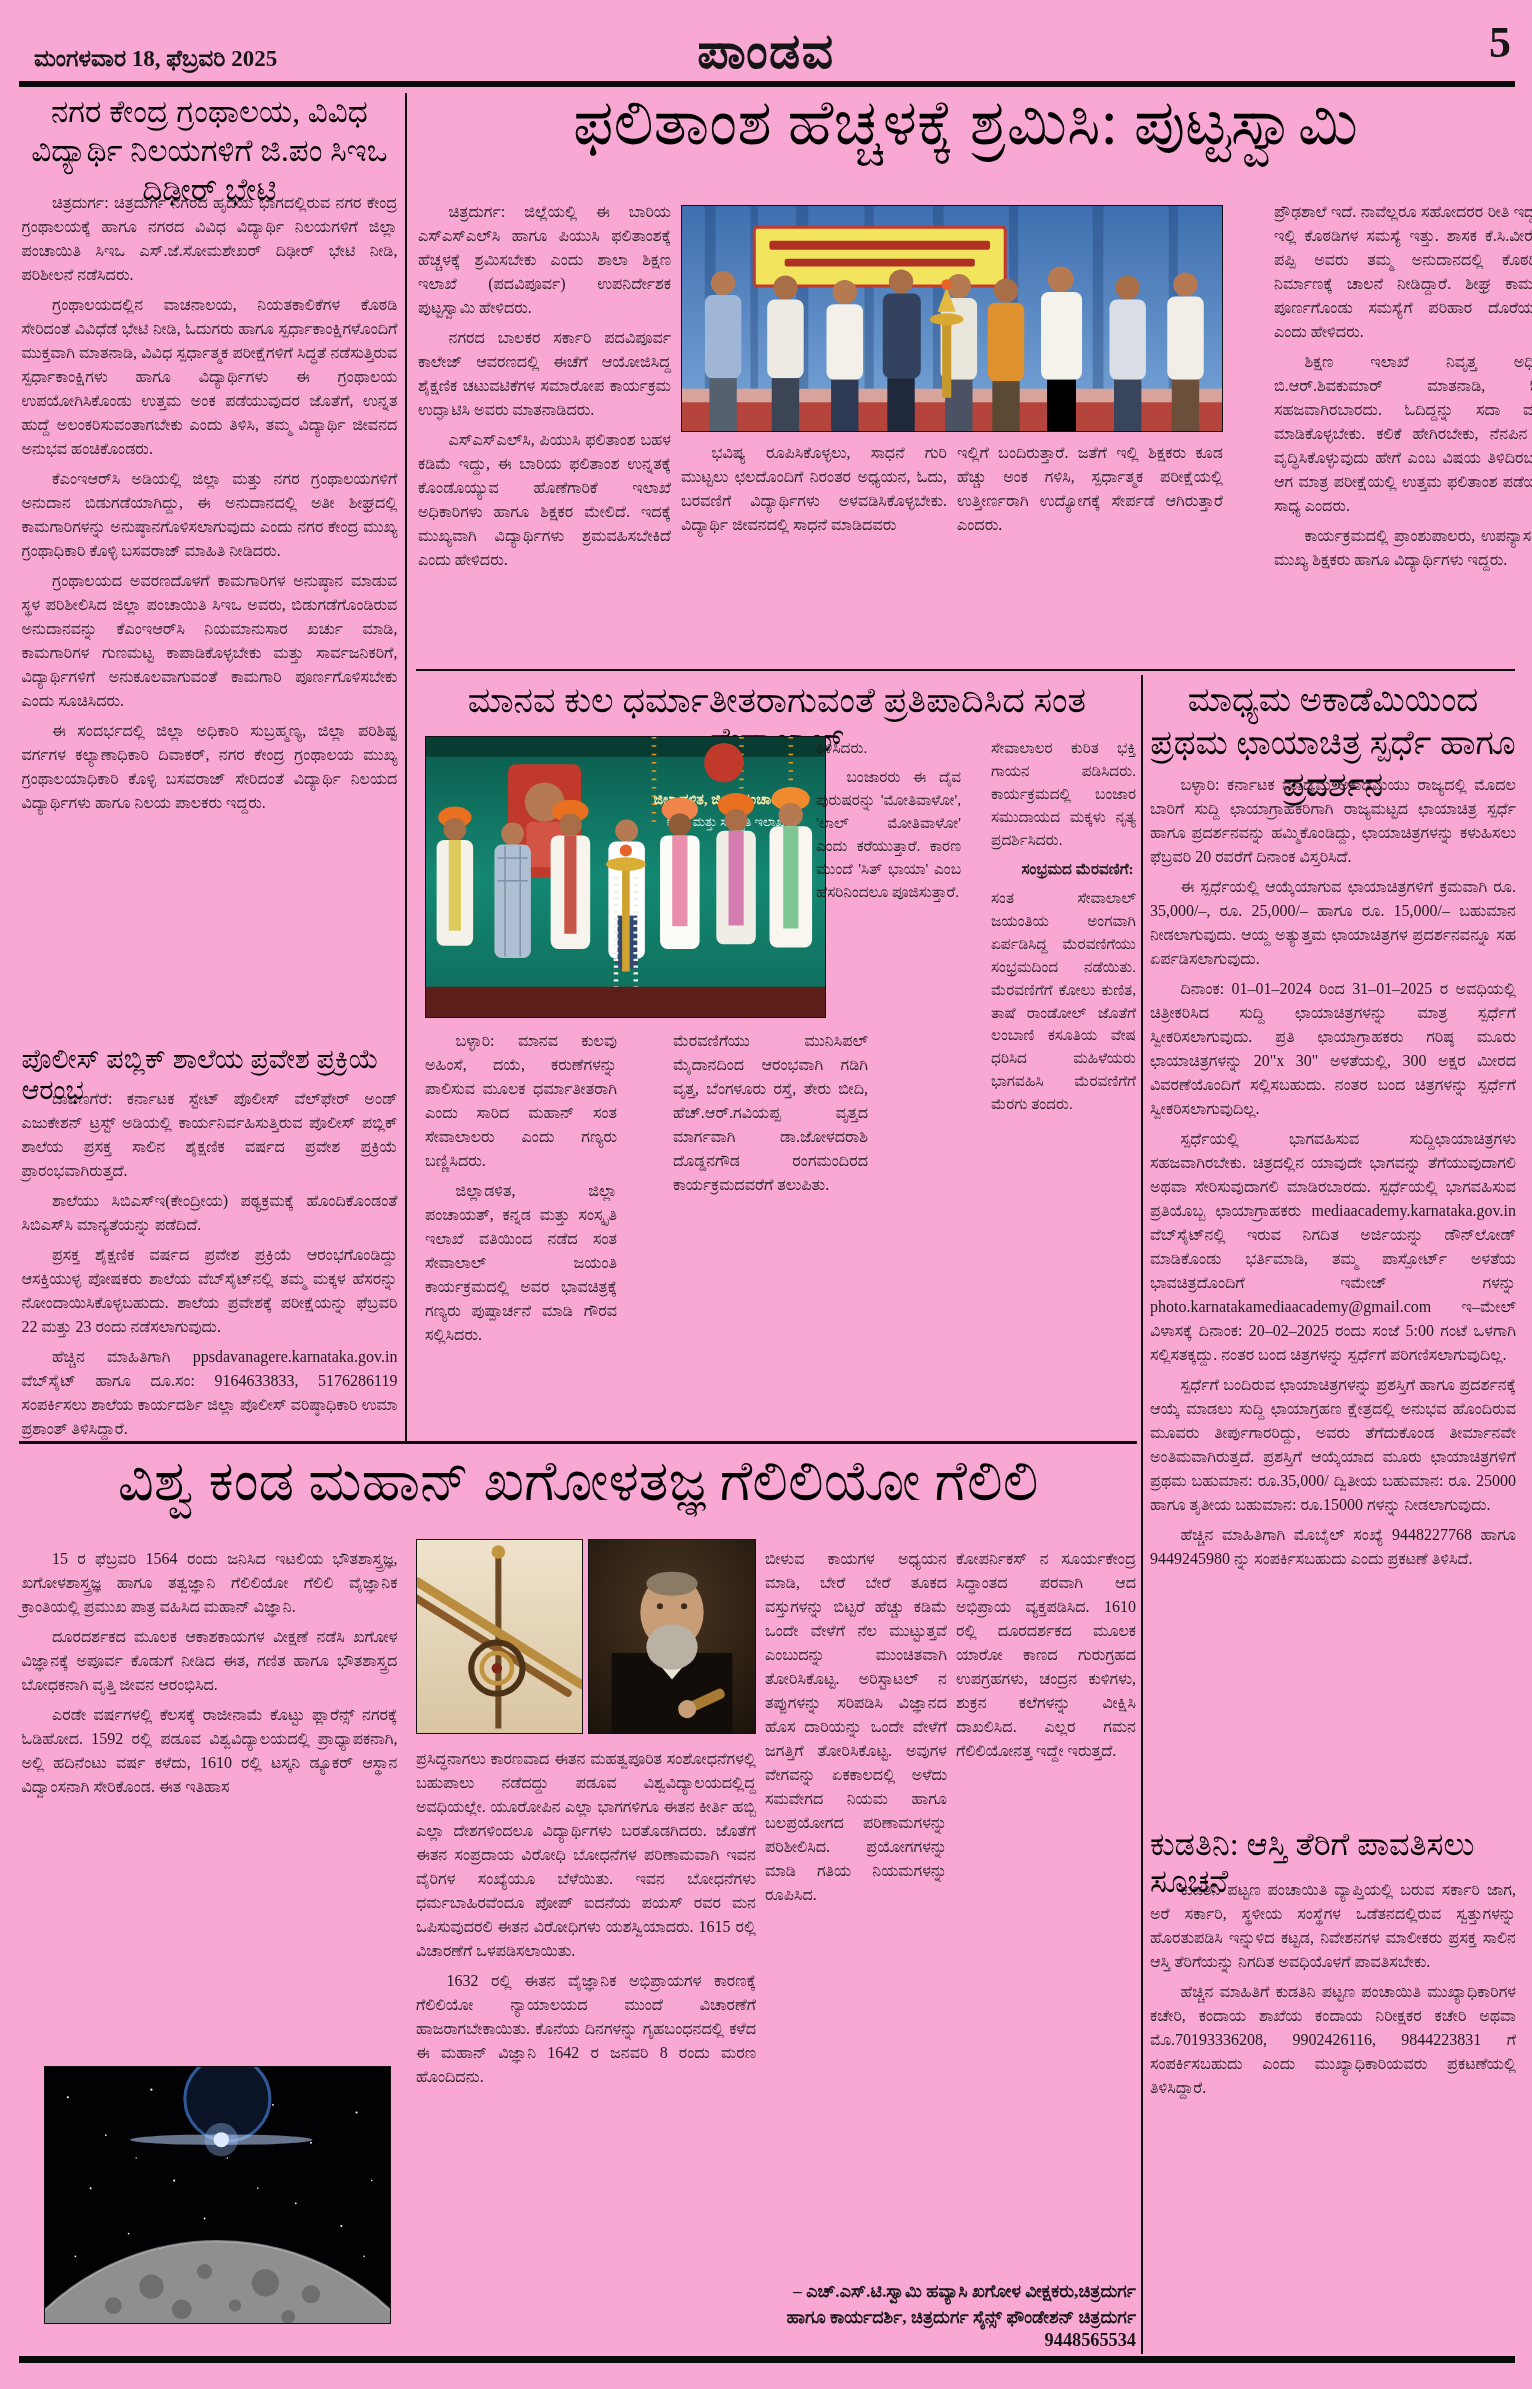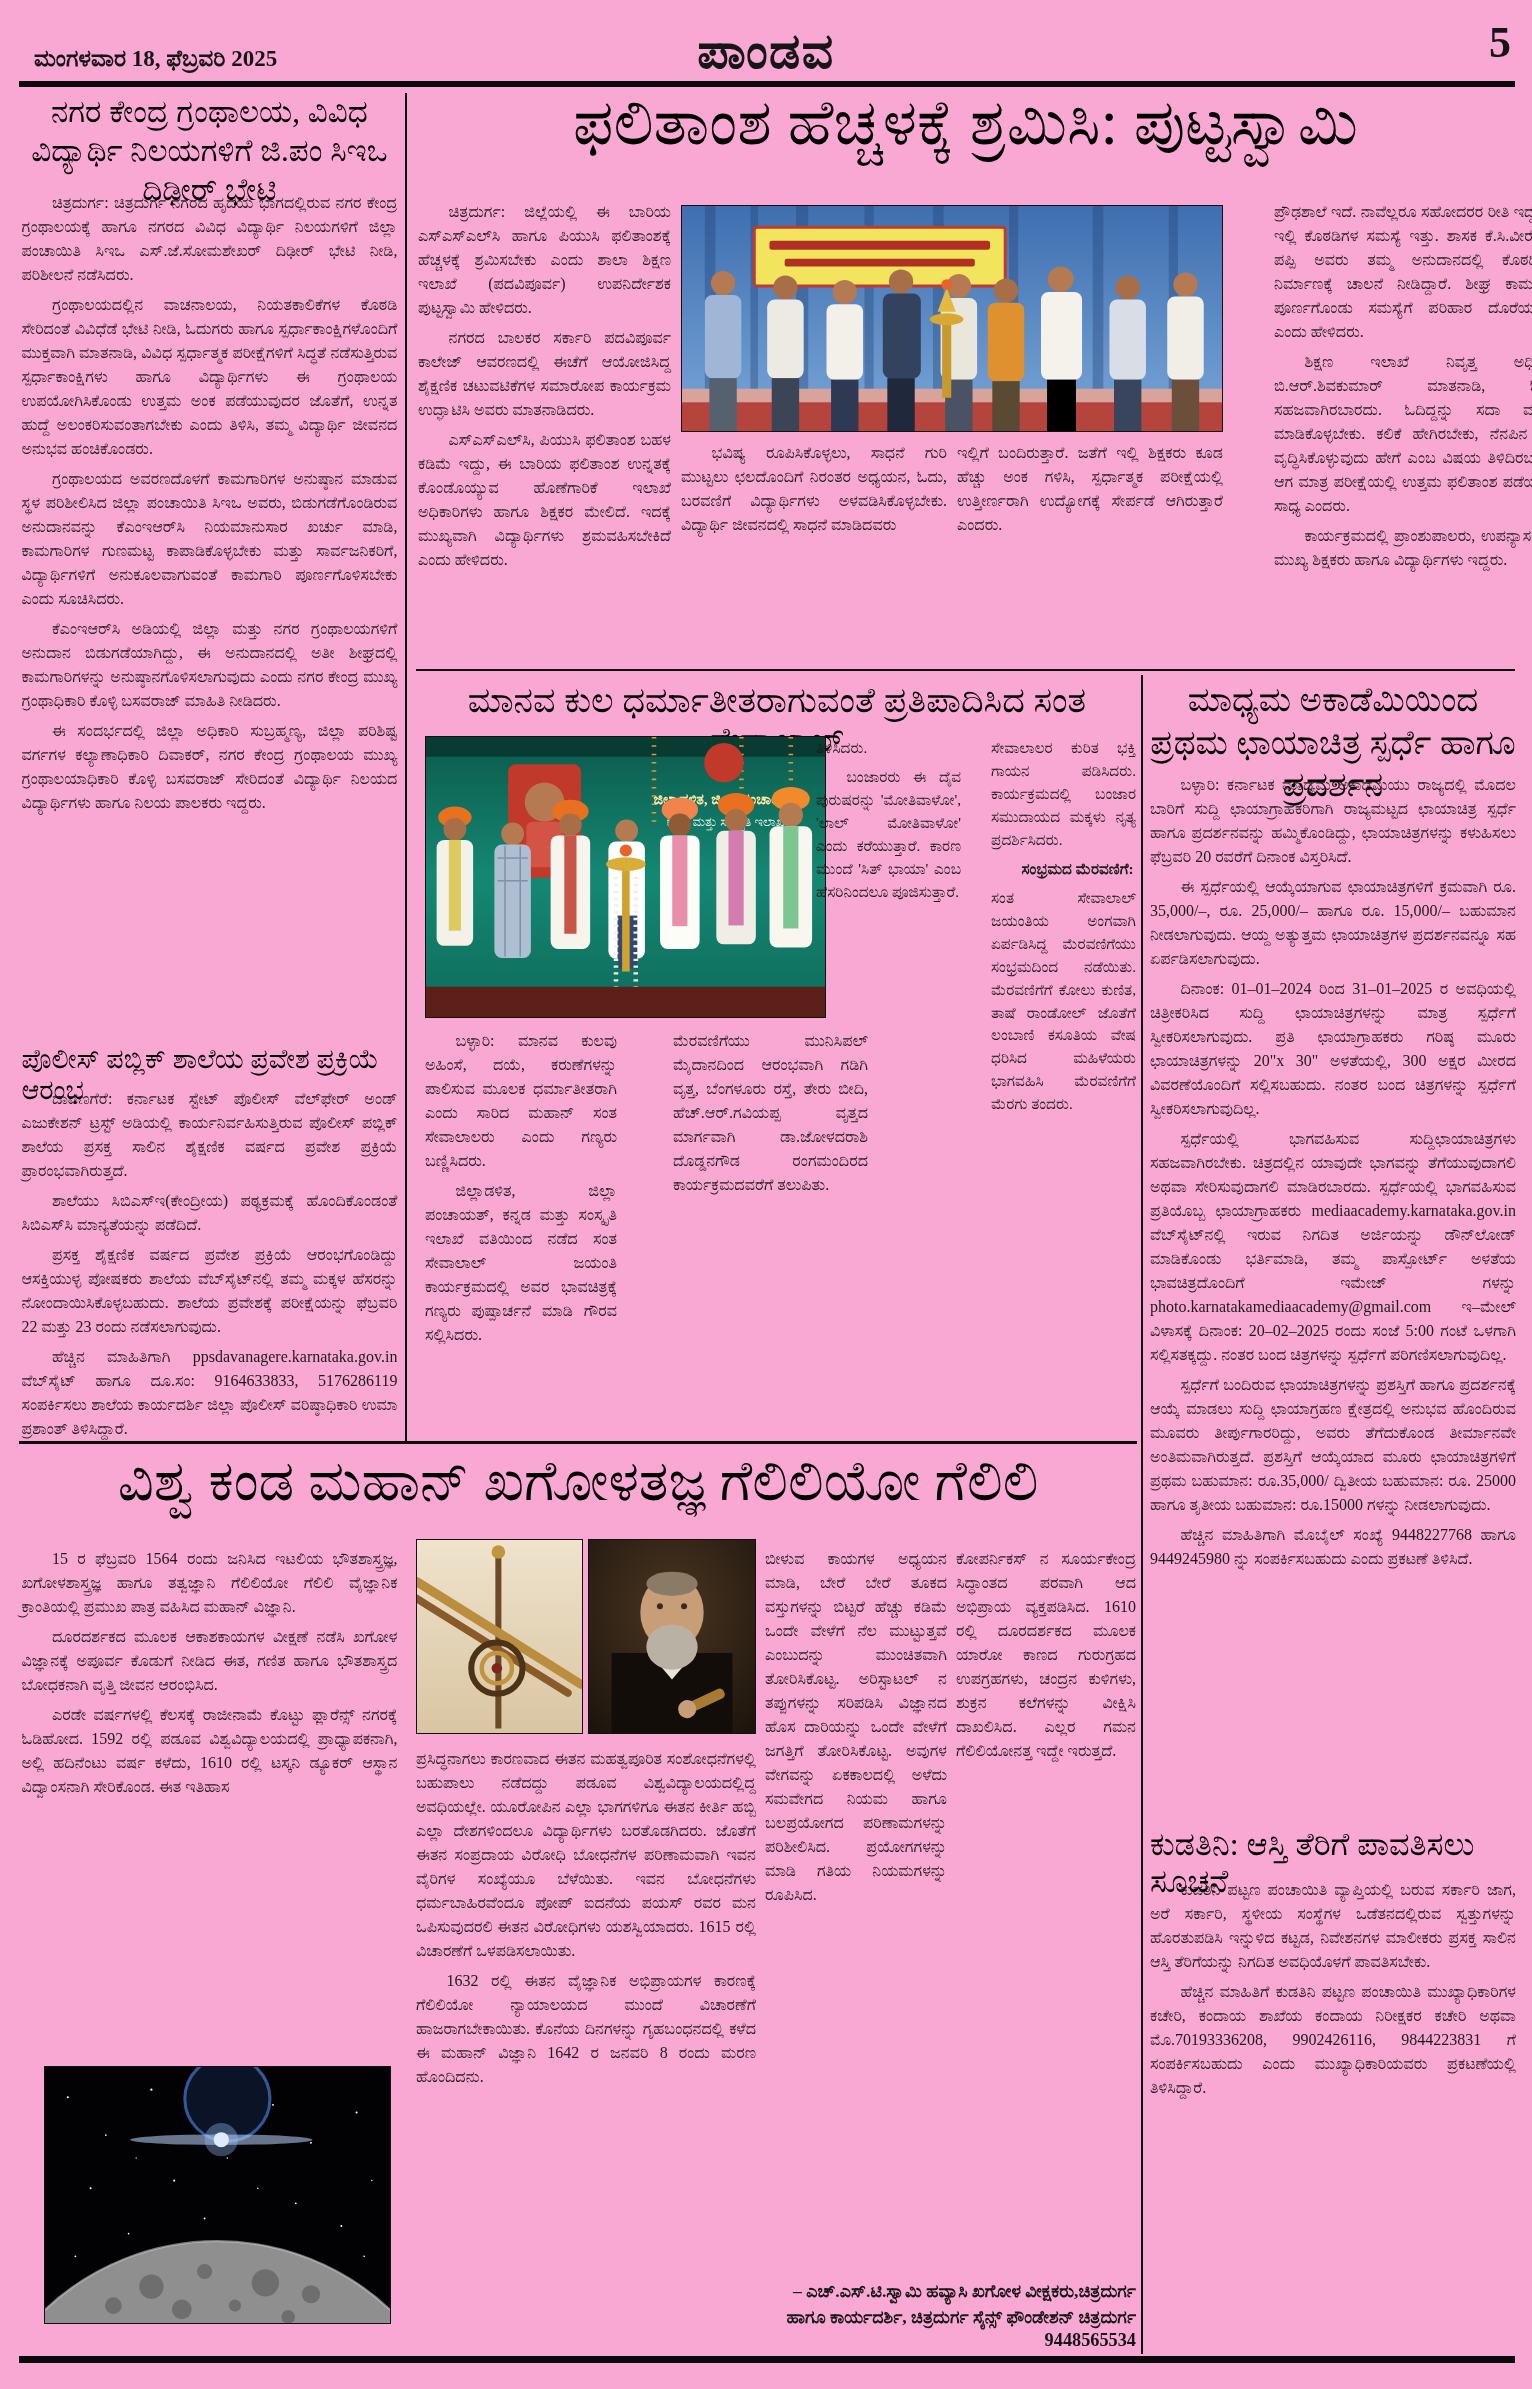--- a/index.html
+++ b/index.html
@@ -33,22 +33,22 @@
   <div class="vr" style="left:405px;top:93px;height:1348px;"></div>
   <div class="vr" style="left:1141px;top:675px;height:1679px;"></div>
   <div class="hr" style="left:416px;top:669px;width:1099px;height:2.3px;"></div>
   <div class="hr" style="left:19px;top:1441px;width:1118px;height:3.1px;"></div>
   <div class="hr" style="left:19px;top:2356px;width:1496px;height:6.9px;"></div>
 
   <div class="abs headline center" style="left:21.4px;top:93px;width:376px;font-size:31px;line-height:1.25;">ನಗರ ಕೇಂದ್ರ ಗ್ರಂಥಾಲಯ, ವಿವಿಧ ವಿದ್ಯಾರ್ಥಿ ನಿಲಯಗಳಿಗೆ ಜಿ.ಪಂ ಸಿಇಒ ದಿಢೀರ್ ಭೇಟಿ</div>
   <div class="abs body-text" style="left:21.4px;top:191px;width:376px;height:847px;">
     <p>ಚಿತ್ರದುರ್ಗ: ಚಿತ್ರದುರ್ಗ ನಗರದ ಹೃದಯ ಭಾಗದಲ್ಲಿರುವ ನಗರ ಕೇಂದ್ರ ಗ್ರಂಥಾಲಯಕ್ಕೆ ಹಾಗೂ ನಗರದ ವಿವಿಧ ವಿದ್ಯಾರ್ಥಿ ನಿಲಯಗಳಿಗೆ ಜಿಲ್ಲಾ ಪಂಚಾಯಿತಿ ಸಿಇಒ ಎಸ್.ಜೆ.ಸೋಮಶೇಖರ್ ದಿಢೀರ್ ಭೇಟಿ ನೀಡಿ, ಪರಿಶೀಲನೆ ನಡೆಸಿದರು.</p>
     <p>ಗ್ರಂಥಾಲಯದಲ್ಲಿನ ವಾಚನಾಲಯ, ನಿಯತಕಾಲಿಕೆಗಳ ಕೊಠಡಿ ಸೇರಿದಂತೆ ವಿವಿಧೆಡೆ ಭೇಟಿ ನೀಡಿ, ಓದುಗರು ಹಾಗೂ ಸ್ಪರ್ಧಾಕಾಂಕ್ಷಿಗಳೊಂದಿಗೆ ಮುಕ್ತವಾಗಿ ಮಾತನಾಡಿ, ವಿವಿಧ ಸ್ಪರ್ಧಾತ್ಮಕ ಪರೀಕ್ಷೆಗಳಿಗೆ ಸಿದ್ಧತೆ ನಡೆಸುತ್ತಿರುವ ಸ್ಪರ್ಧಾಕಾಂಕ್ಷಿಗಳು ಹಾಗೂ ವಿದ್ಯಾರ್ಥಿಗಳು ಈ ಗ್ರಂಥಾಲಯ ಉಪಯೋಗಿಸಿಕೊಂಡು ಉತ್ತಮ ಅಂಕ ಪಡೆಯುವುದರ ಜೊತೆಗೆ, ಉನ್ನತ ಹುದ್ದೆ ಅಲಂಕರಿಸುವಂತಾಗಬೇಕು ಎಂದು ತಿಳಿಸಿ, ತಮ್ಮ ವಿದ್ಯಾರ್ಥಿ ಜೀವನದ ಅನುಭವ ಹಂಚಿಕೊಂಡರು.</p>
+    <p>ಕೆಎಂಇಆರ್‌ಸಿ ಅಡಿಯಲ್ಲಿ ಜಿಲ್ಲಾ ಮತ್ತು ನಗರ ಗ್ರಂಥಾಲಯಗಳಿಗೆ ಅನುದಾನ ಬಿಡುಗಡೆಯಾಗಿದ್ದು, ಈ ಅನುದಾನದಲ್ಲಿ ಅತೀ ಶೀಘ್ರದಲ್ಲಿ ಕಾಮಗಾರಿಗಳನ್ನು ಅನುಷ್ಠಾನಗೊಳಿಸಲಾಗುವುದು ಎಂದು ನಗರ ಕೇಂದ್ರ ಮುಖ್ಯ ಗ್ರಂಥಾಧಿಕಾರಿ ಕೊಳ್ಳಿ ಬಸವರಾಜ್ ಮಾಹಿತಿ ನೀಡಿದರು.</p>
     <p>ಗ್ರಂಥಾಲಯದ ಅವರಣದೊಳಗೆ ಕಾಮಗಾರಿಗಳ ಅನುಷ್ಠಾನ ಮಾಡುವ ಸ್ಥಳ ಪರಿಶೀಲಿಸಿದ ಜಿಲ್ಲಾ ಪಂಚಾಯಿತಿ ಸಿಇಒ ಅವರು, ಬಿಡುಗಡೆಗೊಂಡಿರುವ ಅನುದಾನವನ್ನು ಕೆಎಂಇಆರ್‌ಸಿ ನಿಯಮಾನುಸಾರ ಖರ್ಚು ಮಾಡಿ, ಕಾಮಗಾರಿಗಳ ಗುಣಮಟ್ಟ ಕಾಪಾಡಿಕೊಳ್ಳಬೇಕು ಮತ್ತು ಸಾರ್ವಜನಿಕರಿಗೆ, ವಿದ್ಯಾರ್ಥಿಗಳಿಗೆ ಅನುಕೂಲವಾಗುವಂತೆ ಕಾಮಗಾರಿ ಪೂರ್ಣಗೊಳಿಸಬೇಕು ಎಂದು ಸೂಚಿಸಿದರು.</p>
-    <p>ಕೆಎಂಇಆರ್‌ಸಿ ಅಡಿಯಲ್ಲಿ ಜಿಲ್ಲಾ ಮತ್ತು ನಗರ ಗ್ರಂಥಾಲಯಗಳಿಗೆ ಅನುದಾನ ಬಿಡುಗಡೆಯಾಗಿದ್ದು, ಈ ಅನುದಾನದಲ್ಲಿ ಅತೀ ಶೀಘ್ರದಲ್ಲಿ ಕಾಮಗಾರಿಗಳನ್ನು ಅನುಷ್ಠಾನಗೊಳಿಸಲಾಗುವುದು ಎಂದು ನಗರ ಕೇಂದ್ರ ಮುಖ್ಯ ಗ್ರಂಥಾಧಿಕಾರಿ ಕೊಳ್ಳಿ ಬಸವರಾಜ್ ಮಾಹಿತಿ ನೀಡಿದರು.</p>
     <p>ಈ ಸಂದರ್ಭದಲ್ಲಿ ಜಿಲ್ಲಾ ಅಧಿಕಾರಿ ಸುಬ್ರಹ್ಮಣ್ಯ, ಜಿಲ್ಲಾ ಪರಿಶಿಷ್ಟ ವರ್ಗಗಳ ಕಲ್ಯಾಣಾಧಿಕಾರಿ ದಿವಾಕರ್, ನಗರ ಕೇಂದ್ರ ಗ್ರಂಥಾಲಯ ಮುಖ್ಯ ಗ್ರಂಥಾಲಯಾಧಿಕಾರಿ ಕೊಳ್ಳಿ ಬಸವರಾಜ್ ಸೇರಿದಂತೆ ವಿದ್ಯಾರ್ಥಿ ನಿಲಯದ ವಿದ್ಯಾರ್ಥಿಗಳು ಹಾಗೂ ನಿಲಯ ಪಾಲಕರು ಇದ್ದರು.</p>
   </div>
 
   <div class="abs headline" style="left:21.4px;top:1044px;width:376px;font-size:27px;">ಪೊಲೀಸ್ ಪಬ್ಲಿಕ್ ಶಾಲೆಯ ಪ್ರವೇಶ ಪ್ರಕ್ರಿಯೆ ಆರಂಭ</div>
   <div class="abs body-text" style="left:21.4px;top:1087px;width:376px;height:344px;">
     <p>ದಾವಣಗೆರೆ: ಕರ್ನಾಟಕ ಸ್ಟೇಟ್ ಪೊಲೀಸ್ ವೆಲ್‌ಫೇರ್ ಅಂಡ್ ಎಜುಕೇಶನ್ ಟ್ರಸ್ಟ್ ಅಡಿಯಲ್ಲಿ ಕಾರ್ಯನಿರ್ವಹಿಸುತ್ತಿರುವ ಪೊಲೀಸ್ ಪಬ್ಲಿಕ್ ಶಾಲೆಯ ಪ್ರಸಕ್ತ ಸಾಲಿನ ಶೈಕ್ಷಣಿಕ ವರ್ಷದ ಪ್ರವೇಶ ಪ್ರಕ್ರಿಯೆ ಪ್ರಾರಂಭವಾಗಿರುತ್ತದೆ.</p>
     <p>ಶಾಲೆಯು ಸಿಬಿಎಸ್‌ಇ(ಕೇಂದ್ರೀಯ) ಪಠ್ಯಕ್ರಮಕ್ಕೆ ಹೊಂದಿಕೊಂಡಂತೆ ಸಿಬಿಎಸ್‌ಸಿ ಮಾನ್ಯತೆಯನ್ನು ಪಡೆದಿದೆ.</p>
     <p>ಪ್ರಸಕ್ತ ಶೈಕ್ಷಣಿಕ ವರ್ಷದ ಪ್ರವೇಶ ಪ್ರಕ್ರಿಯೆ ಆರಂಭಗೊಂಡಿದ್ದು ಆಸಕ್ತಿಯುಳ್ಳ ಪೋಷಕರು ಶಾಲೆಯ ವೆಬ್‌ಸೈಟ್‌ನಲ್ಲಿ ತಮ್ಮ ಮಕ್ಕಳ ಹೆಸರನ್ನು ನೋಂದಾಯಿಸಿಕೊಳ್ಳಬಹುದು. ಶಾಲೆಯ ಪ್ರವೇಶಕ್ಕೆ ಪರೀಕ್ಷೆಯನ್ನು ಫೆಬ್ರವರಿ 22 ಮತ್ತು 23 ರಂದು ನಡೆಸಲಾಗುವುದು.</p>
     <p>ಹೆಚ್ಚಿನ ಮಾಹಿತಿಗಾಗಿ ppsdavanagere.karnataka.gov.in ವೆಬ್‌ಸೈಟ್ ಹಾಗೂ ದೂ.ಸಂ: 9164633833, 5176286119 ಸಂಪರ್ಕಿಸಲು ಶಾಲೆಯ ಕಾರ್ಯದರ್ಶಿ ಜಿಲ್ಲಾ ಪೊಲೀಸ್ ವರಿಷ್ಠಾಧಿಕಾರಿ ಉಮಾ ಪ್ರಶಾಂತ್ ತಿಳಿಸಿದ್ದಾರೆ.</p>
   </div>

